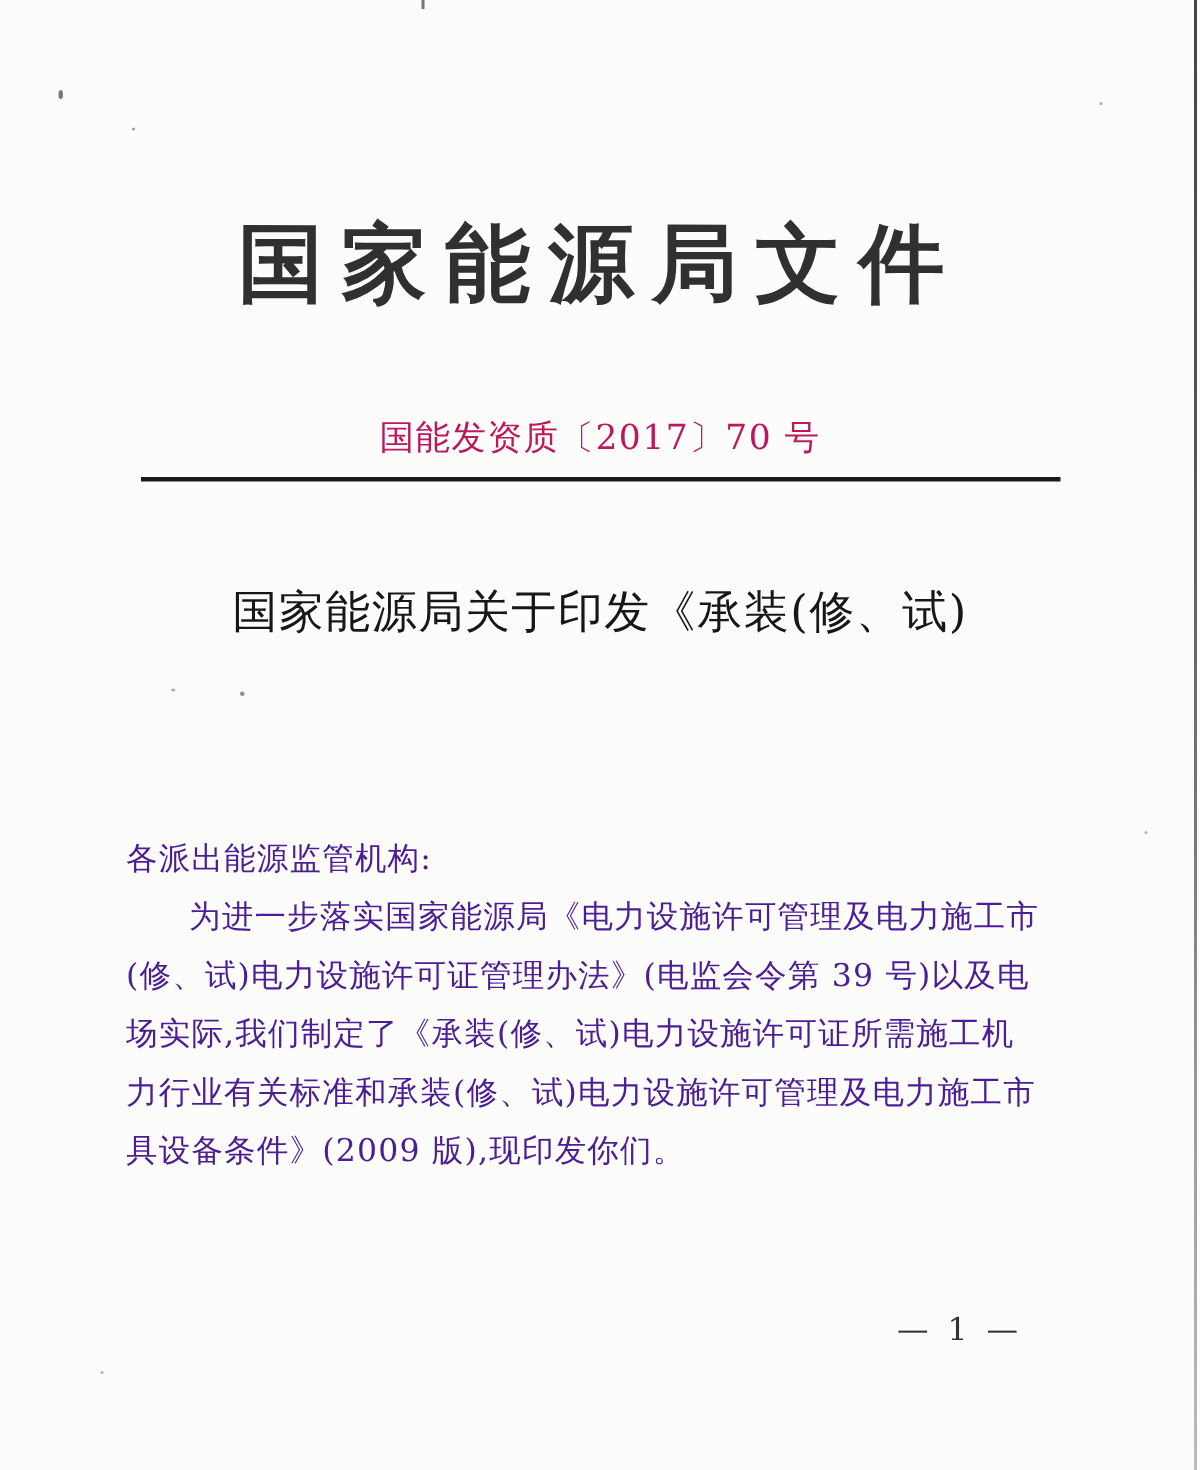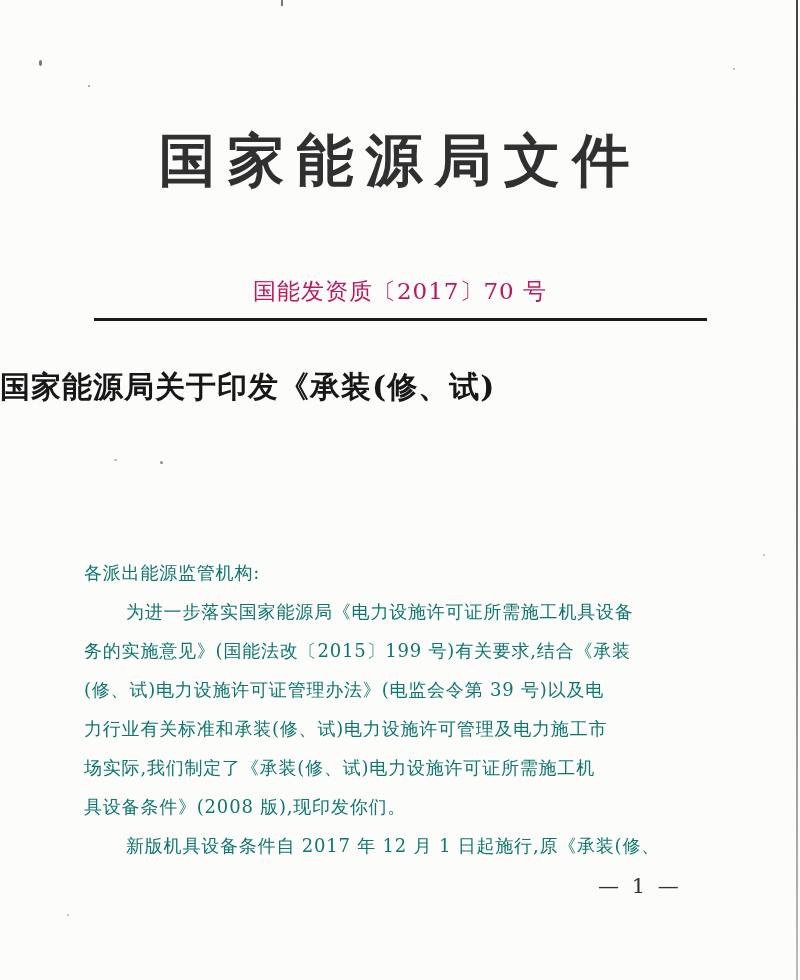--- a/index.html
+++ b/index.html
@@ -7,21 +7,21 @@
     position: relative;
     width: 800px;
     height: 980px;
     background: #fcfcfb;
     overflow: hidden;
     font-family: "DejaVu Serif", "Liberation Serif", serif;
     color: #2b2b2b;
   }
   .masthead {
     position: absolute;
-    top: 124px; left: 0; width: 100%;
+    top: 140px; left: 0; width: 100%;
     margin: 0;
     text-align: center;
     font-size: 57px;
     font-weight: bold;
     letter-spacing: 12px;
     line-height: 72px;
     color: #303030;
   }
   .doc-number {
     position: absolute;
@@ -32,35 +32,36 @@
     color: #be185d;
   }
   .rule {
     position: absolute;
     top: 318px; left: 94px;
     width: 613px; height: 3px;
     background: #1b1b1b;
   }
   .subject {
     position: absolute;
-    top: 364px; left: 0; width: 100%;
-    font-weight: bold;
+    top: 386px; left: 0; width: 100%;
+    text-align: center;
+    font-weight: normal;
     font-size: 30px;
     line-height: 46px;
     letter-spacing: 1px;
     color: #171717;
   }
   .body-block {
     position: absolute;
     top: 553px; left: 84px;
     width: 648px;
-    font-size: 18px;
+    font-size: 21px;
     line-height: 39px;
     letter-spacing: 0.8px;
-    color: #0f766e;
+    color: #4c1d95;
   }
   .body-block .line { white-space: nowrap; height: 39px; overflow: visible; }
   .body-block .indent { text-indent: 42px; }
   .page-number {
     position: absolute;
     top: 874px; left: 598px;
     font-size: 21px;
     letter-spacing: 3px;
     color: #333333;
   }
@@ -100,24 +101,22 @@
   <div class="doc-number">国能发资质〔2017〕70 号</div>
 
   <div class="rule"></div>
 
   <div class="subject">
     <div class="subject-line">国家能源局关于印发《承装(修、试)</div>
   </div>
 
   <div class="body-block">
     <div class="line">各派出能源监管机构:</div>
-    <div class="line indent">为进一步落实国家能源局《电力设施许可证所需施工机具设备</div>
-    <div class="line">务的实施意见》(国能法改〔2015〕199 号)有关要求,结合《承装</div>
+    <div class="line indent">为进一步落实国家能源局《电力设施许可管理及电力施工市</div>
     <div class="line">(修、试)电力设施许可证管理办法》(电监会令第 39 号)以及电</div>
+    <div class="line">场实际,我们制定了《承装(修、试)电力设施许可证所需施工机</div>
     <div class="line">力行业有关标准和承装(修、试)电力设施许可管理及电力施工市</div>
-    <div class="line">场实际,我们制定了《承装(修、试)电力设施许可证所需施工机</div>
-    <div class="line">具设备条件》(2008 版),现印发你们。</div>
-    <div class="line indent">新版机具设备条件自 2017 年 12 月 1 日起施行,原《承装(修、</div>
+    <div class="line">具设备条件》(2009 版),现印发你们。</div>
   </div>
 
   <div class="page-number">— 1 —</div>
 
 </div>
 
 </body></html>

